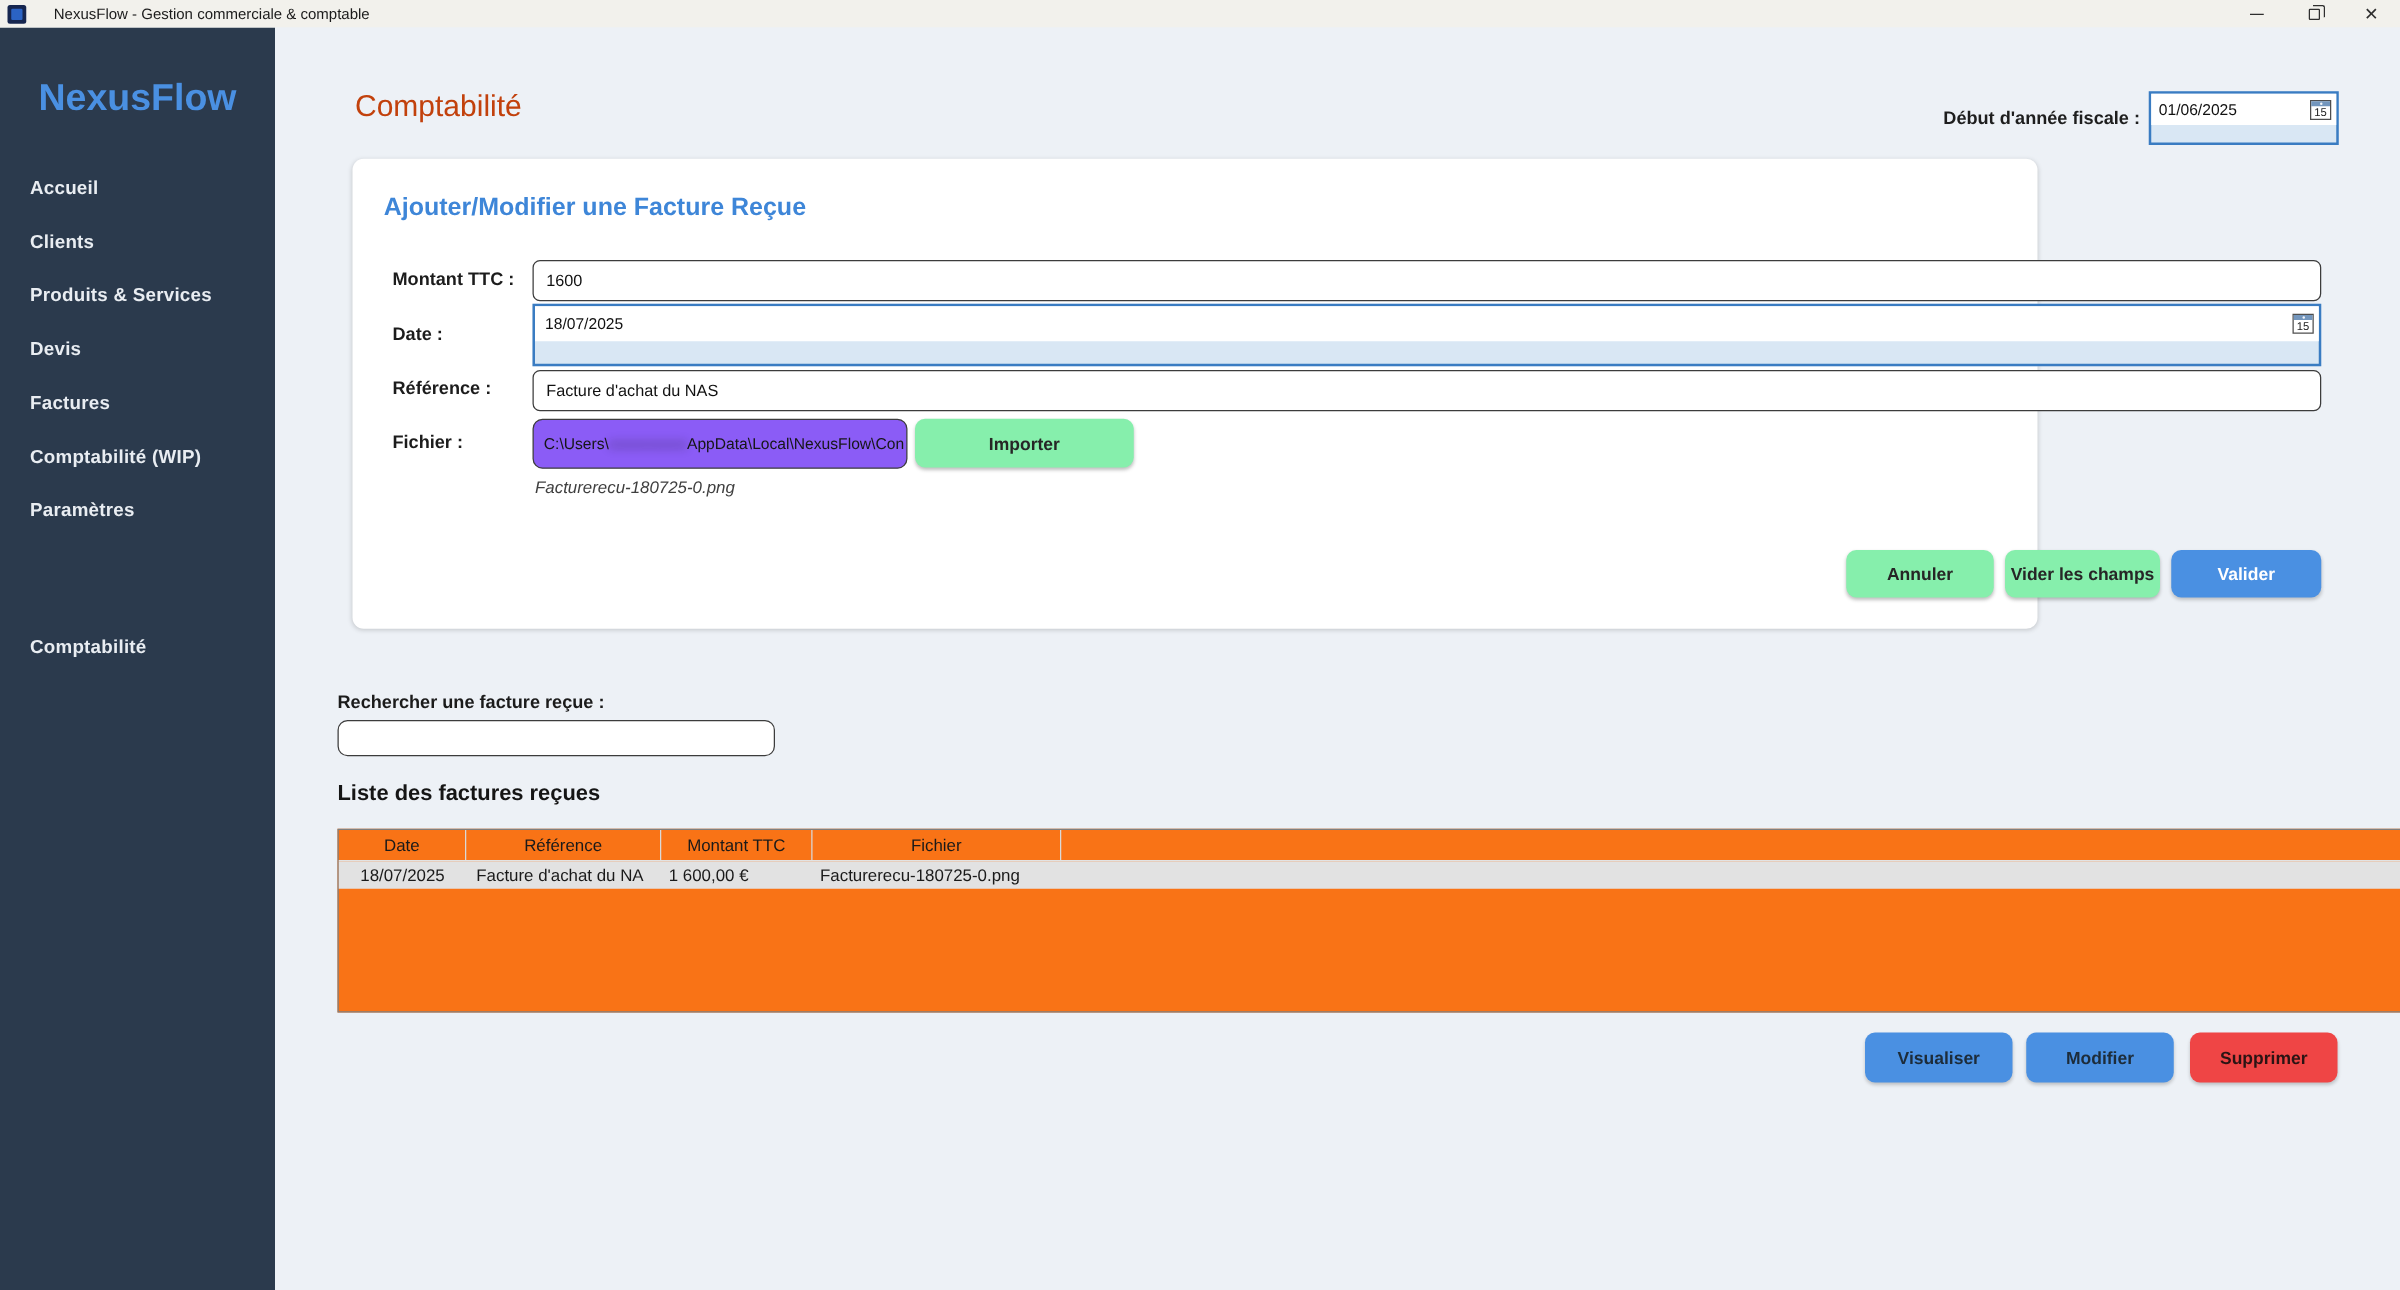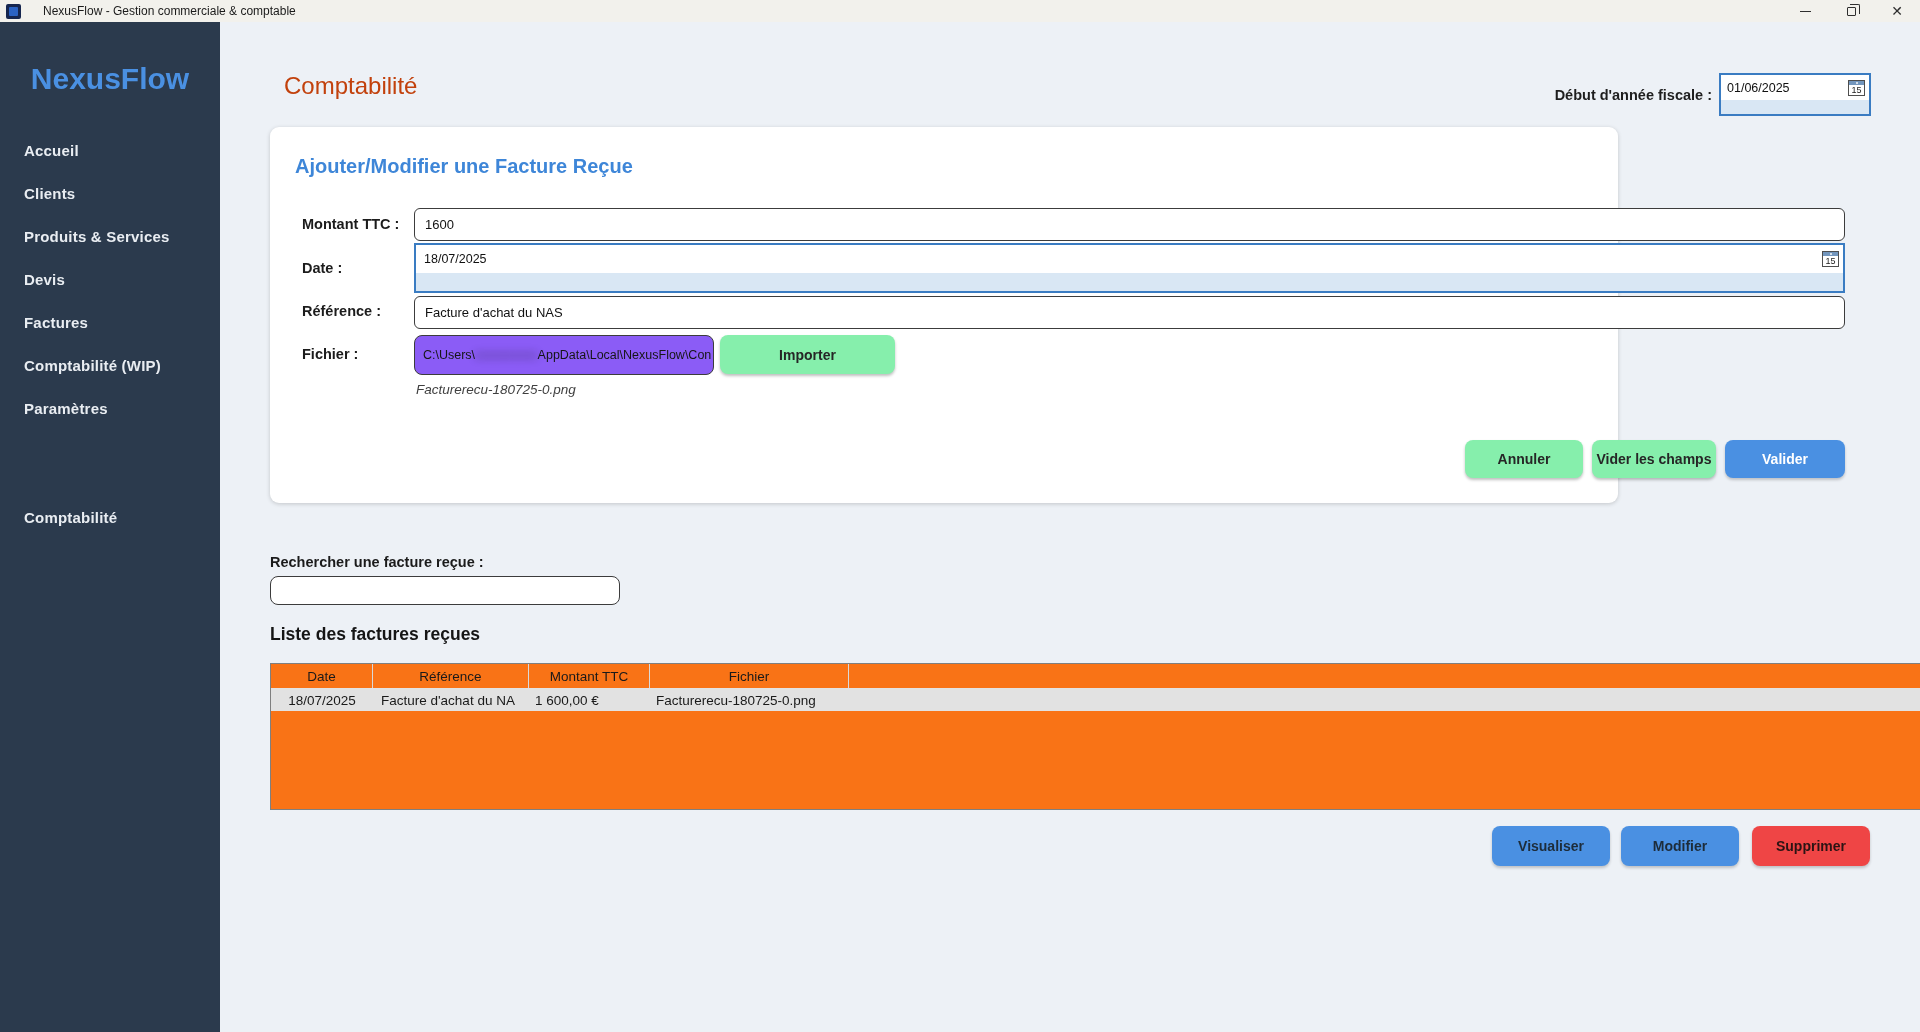--- a/index.html
+++ b/index.html
@@ -50,21 +50,21 @@
 
   .cal { width:17px; height:16px; border:1px solid #4e4e4e; background:#fff;
     display:flex; flex-direction:column; margin-right:4px; flex-shrink:0; }
   .cal-top { height:4px; background:#7396bd; position:relative; }
   .cal-top::after { content:""; position:absolute; left:50%; top:1px; width:2px;
     height:2px; margin-left:-1px; background:#f3f6fa; border-radius:50%; }
   .cal-num { flex:1; display:flex; align-items:center; justify-content:center;
     font-size:9px; color:#222; }
 
   
-  .card { position:absolute; left:50px; top:105px; width:1348px; height:376px;
+  .card { position:absolute; left:62px; top:105px; width:1348px; height:376px;
     background:#fff; border-radius:9px; box-shadow:0 1px 4px rgba(0,0,0,.18); }
   .card-title { position:absolute; left:25px; top:28px; font-size:20px;
     font-weight:bold; color:#3e86d8; }
   .flabel { position:absolute; font-size:14.5px; font-weight:600; color:#1c1c1c; }
   .txt { position:absolute; border:1px solid #3c3c3c; border-radius:6px;
     background:#fff; font-family:"Liberation Sans", sans-serif; font-size:13px;
     color:#111; padding:0 10px; outline:none; }
   .datepicker-lg { position:absolute; left:144px; top:116px; width:1431px;
     height:50px; border:2px solid #3a7cc2; background:#d9e7f4; }
   .dp-row-lg { height:28px; background:#fff; display:flex; align-items:center; }

